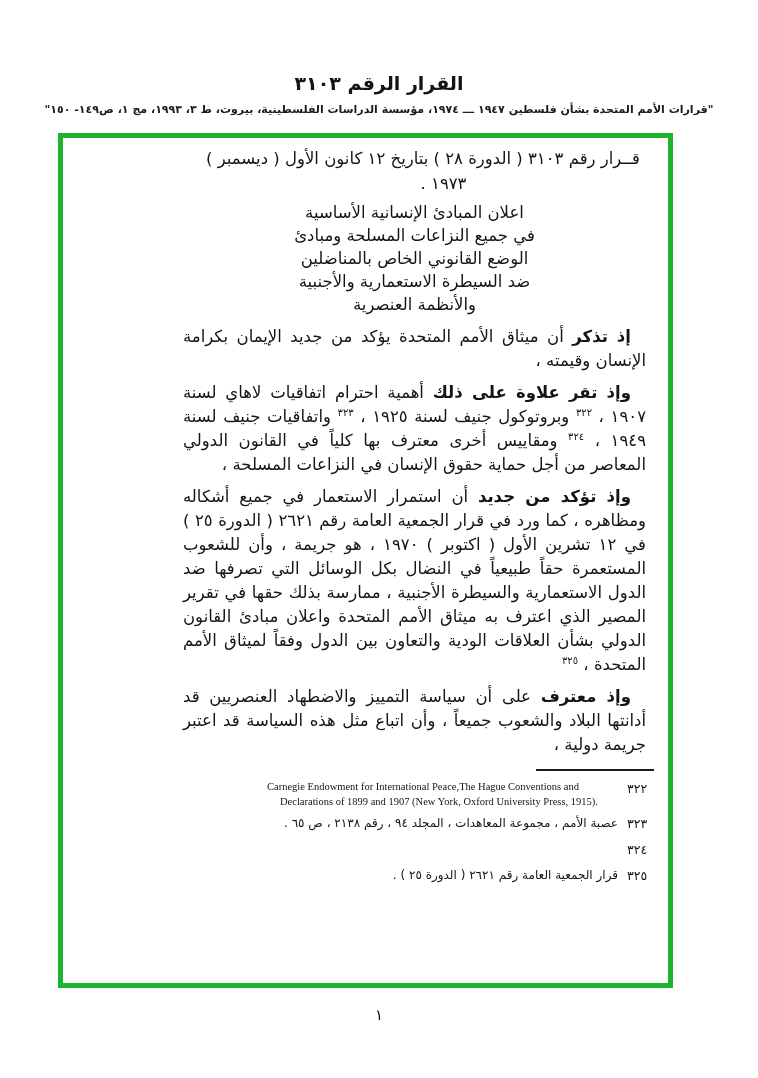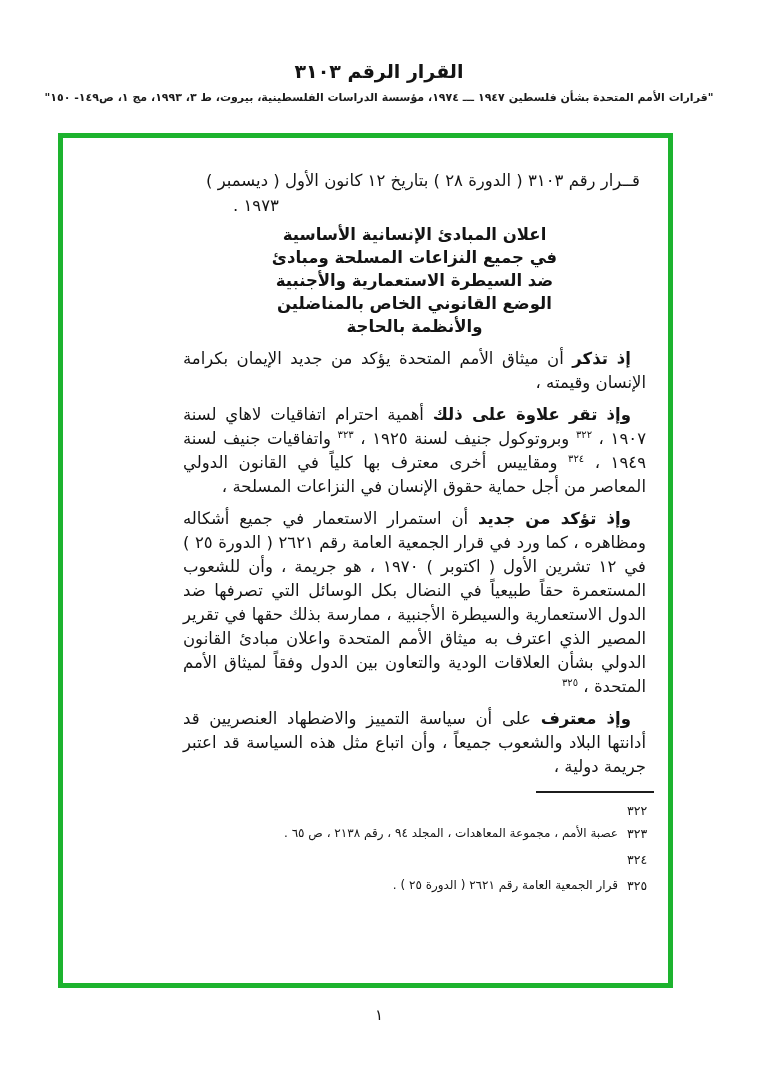--- a/index.html
+++ b/index.html
@@ -7,21 +7,21 @@
     width:758px; height:1078px;
     background:#ffffff;
     position:relative;
     font-family:"DejaVu Sans", sans-serif;
     color:#141414;
     overflow:hidden;
   }
 
   
   .page-header {
-    position:absolute; top:60px; left:0; right:0;
+    position:absolute; top:72px; left:0; right:0;
     text-align:center; direction:rtl;
   }
   .header-title {
     font-size:19px; font-weight:bold; letter-spacing:0.5px;
   }
   .header-source {
     margin-top:9px; font-size:11px; font-weight:bold;
     color:#1b1b1b;
   }
 
@@ -29,35 +29,35 @@
   .document-frame {
     position:absolute; left:58px; top:133px;
     width:605px; height:845px;
     border:5px solid #1db32e;
     background:#ffffff;
     box-sizing:content-box;
   }
 
   .content {
     position:absolute; top:0; left:0; right:0; bottom:0;
-    padding:31px 14px 0 112px;
+    padding:9px 14px 0 112px;
     direction:rtl;
     text-align:justify;
     font-size:16.5px;
     line-height:24px;
   }
 
   .res-heading { text-indent:14px; margin:0 0 1px 0; }
   .res-year {
-    direction:rtl; text-align:left;
+    direction:rtl; text-align:center;
     padding-left:58px; margin:0 0 5px 0;
   }
 
   .decl-title {
-    text-align:center; font-weight:bold;
+    text-align:center; font-weight:normal;
     line-height:23px; margin:0 0 9px 0;
   }
 
   .assembly-opening { font-weight:bold; margin:3px 0 0 0; }
 
   p.body-para { margin:8px; text-indent:15px; }
   p.body-para .lead { font-weight:bold; }
   sup.footnote-ref {
     font-size:10px; line-height:0; vertical-align:super;
   }
@@ -105,40 +105,41 @@
 
 <div class="document-frame">
   <div class="content">
 
     <div class="res-heading">قــرار رقم ٣١٠٣ ( الدورة ٢٨ ) بتاريخ ١٢ كانون الأول ( ديسمبر )</div>
     <div class="res-year">١٩٧٣ .</div>
 
     <div class="decl-title">
       <div>اعلان المبادئ الإنسانية الأساسية</div>
       <div>في جميع النزاعات المسلحة ومبادئ</div>
+      <div>الوضع القانوني الخاص بالمناضلين</div>
       <div>ضد السيطرة الاستعمارية والأجنبية</div>
-      <div>الوضع القانوني الخاص بالمناضلين</div>
-      <div>والأنظمة بالحاجة</div>
+      <div>والأنظمة العنصرية</div>
     </div>
 
 
     <p class="body-para"><span class="lead">إذ تذكر</span><span> أن ميثاق الأمم المتحدة يؤكد من جديد الإيمان بكرامة الإنسان وقيمته ،</span></p>
 
 
     <p class="body-para"><span class="lead">وإذ تقر علاوة على ذلك</span><span> أهمية احترام اتفاقيات لاهاي لسنة ١٩٠٧ ، </span><sup class="footnote-ref">٣٢٢</sup><span> وبروتوكول جنيف لسنة ١٩٢٥ ، </span><sup class="footnote-ref">٣٢٣</sup><span> واتفاقيات جنيف لسنة ١٩٤٩ ، </span><sup class="footnote-ref">٣٢٤</sup><span> ومقاييس أخرى معترف بها كلياً في القانون الدولي المعاصر من أجل حماية حقوق الإنسان في النزاعات المسلحة ،</span></p>
 
     <p class="body-para"><span class="lead">وإذ تؤكد من جديد</span><span> أن استمرار الاستعمار في جميع أشكاله ومظاهره ، كما ورد في قرار الجمعية العامة رقم ٢٦٢١ ( الدورة ٢٥ ) في ١٢ تشرين الأول ( اكتوبر ) ١٩٧٠ ، هو جريمة ، وأن للشعوب المستعمرة حقاً طبيعياً في النضال بكل الوسائل التي تصرفها ضد الدول الاستعمارية والسيطرة الأجنبية ، ممارسة بذلك حقها في تقرير المصير الذي اعترف به ميثاق الأمم المتحدة واعلان مبادئ القانون الدولي بشأن العلاقات الودية والتعاون بين الدول وفقاً لميثاق الأمم المتحدة ، </span><sup class="footnote-ref">٣٢٥</sup></p>
 
     <p class="body-para"><span class="lead">وإذ معترف</span><span> على أن سياسة التمييز والاضطهاد العنصريين قد أدانتها البلاد والشعوب جميعاً ، وأن اتباع مثل هذه السياسة قد اعتبر جريمة دولية ،</span></p>
 
     <div class="footnote-rule"></div>
 
     <div class="footnotes">
       <div class="fn-row">
         <span class="fn-num">٣٢٢</span>
+        <div class="fn-text-en">Carnegie Endowment for International Peace,The Hague Conventions and Declarations of 1899 and 1907 (New York, Oxford University Press, 1915).</div>
       </div>
       <div class="fn-row ar">
         <span class="fn-num">٣٢٣</span>
         <div class="fn-text-ar">عصبة الأمم ، مجموعة المعاهدات ، المجلد ٩٤ ، رقم ٢١٣٨ ، ص ٦٥ .</div>
       </div>
       <div class="fn-row ar">
         <span class="fn-num">٣٢٤</span>
       </div>
       <div class="fn-row ar">
         <span class="fn-num">٣٢٥</span>

